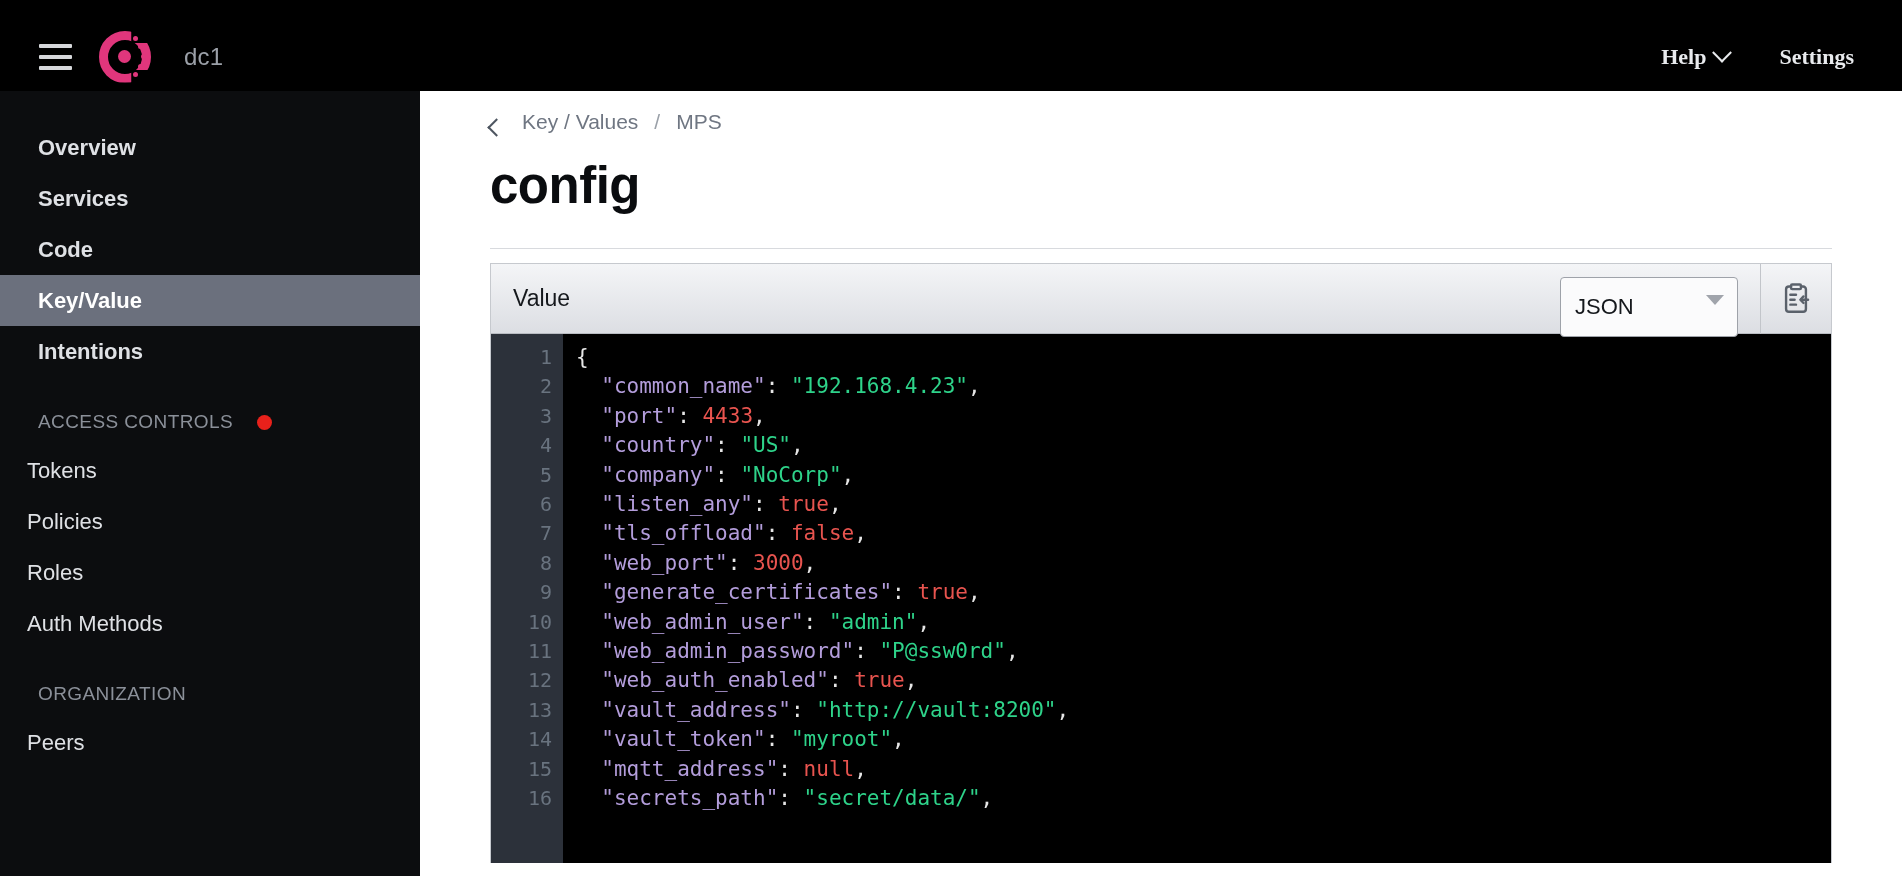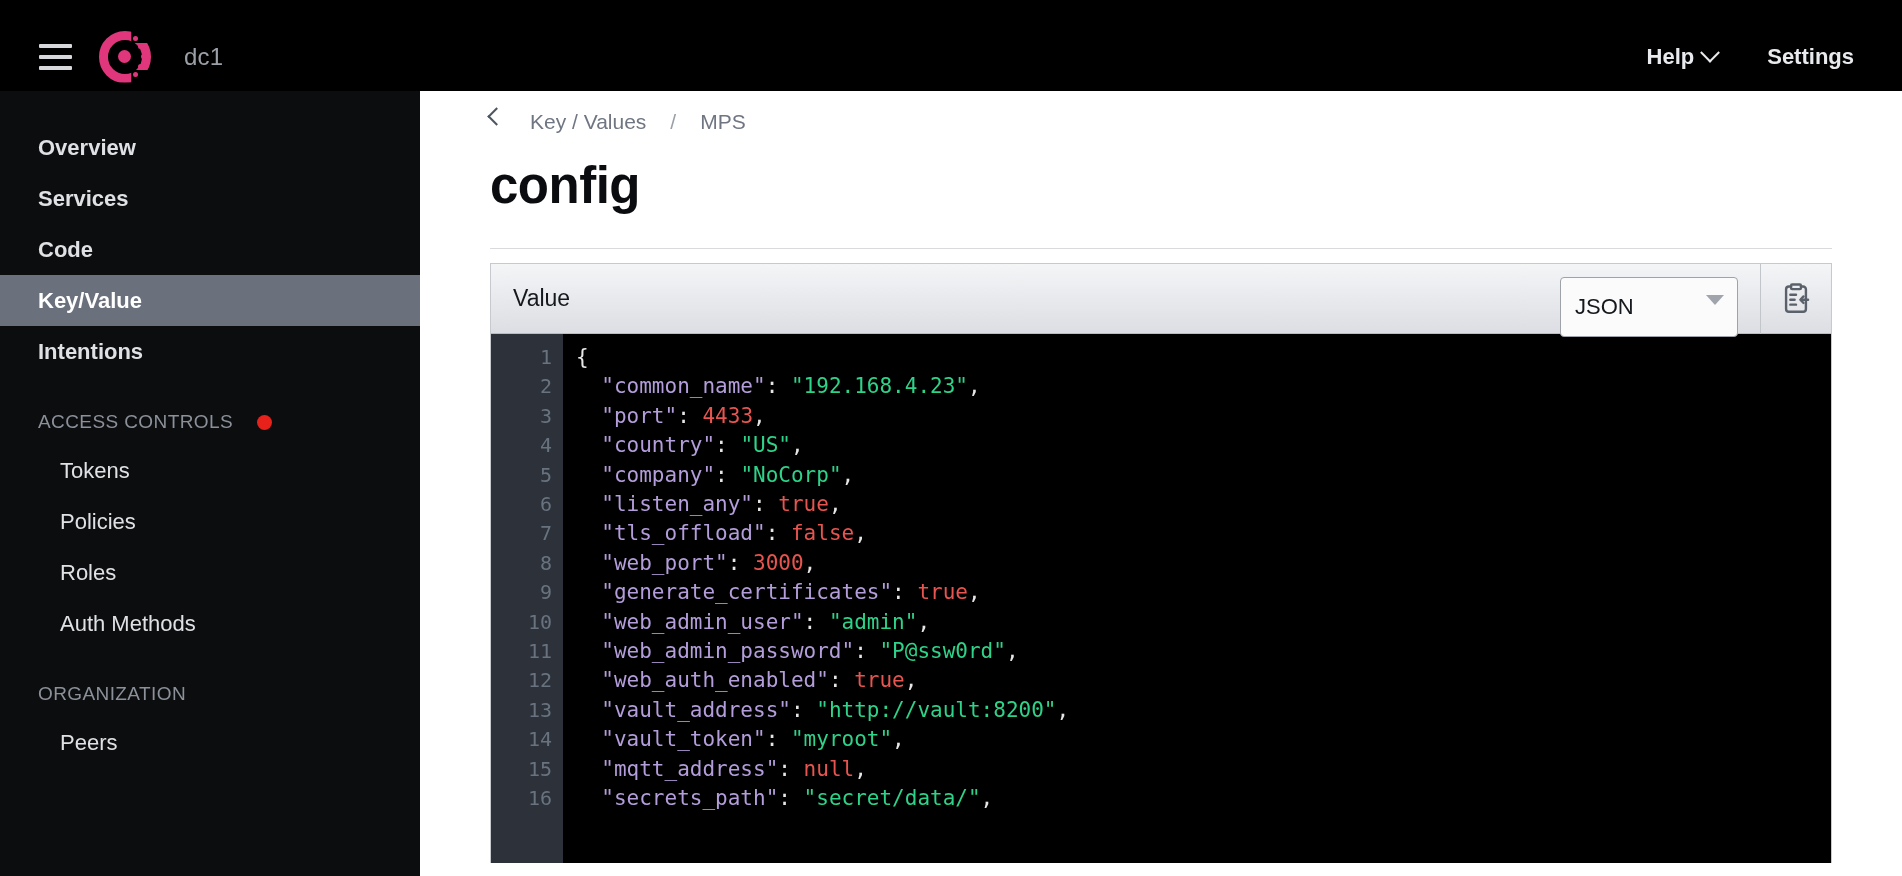--- a/index.html
+++ b/index.html
@@ -82,20 +82,21 @@
     margin-right: 48px;
   }
   .topbar-link {
     color: #e8eaed;
     font-size: 22px;
     font-weight: 700;
     display: flex;
     align-items: center;
     gap: 9px;
     cursor: pointer;
+    font-family: Liberation Serif, serif;
   }
   .chev-down {
     width: 14px; height: 14px;
     border-right: 2.5px solid #e8eaed;
     border-bottom: 2.5px solid #e8eaed;
     transform: rotate(45deg) translate(-3px,-3px);
   }
 
   
   .sidebar {
@@ -135,44 +136,44 @@
   }
   .nav-section .dot {
     width: 15px; height: 15px;
     border-radius: 50%;
     background: #e8211b;
   }
   .nav-sub {
     height: 51px;
     display: flex;
     align-items: center;
-    padding-left: 60px;
+    padding-left: 27px;
     color: #dfe1e5;
     font-size: 22px;
     font-weight: 400;
     cursor: pointer;
   }
 
   
   .main {
     position: absolute;
     top: 91px; left: 420px;
     width: 1482px;
     height: 785px;
     background: #ffffff;
     overflow: hidden;
   }
   .breadcrumb {
     display: flex;
-    align-items: flex-start;
+    align-items: flex-end;
     margin-top: 19px;
     margin-left: 70px;
     font-size: 21px;
     color: #6f7682;
-    gap: 24px;
+    gap: 16px;
   }
   .chev-left {
     width: 13px; height: 13px;
     border-left: 2.5px solid #4d5560;
     border-bottom: 2.5px solid #4d5560;
     transform: rotate(45deg);
     margin-right: 3px;
   }
   .breadcrumb .crumb { cursor: pointer; }
   .breadcrumb .sep { color: #9aa0a8; }

